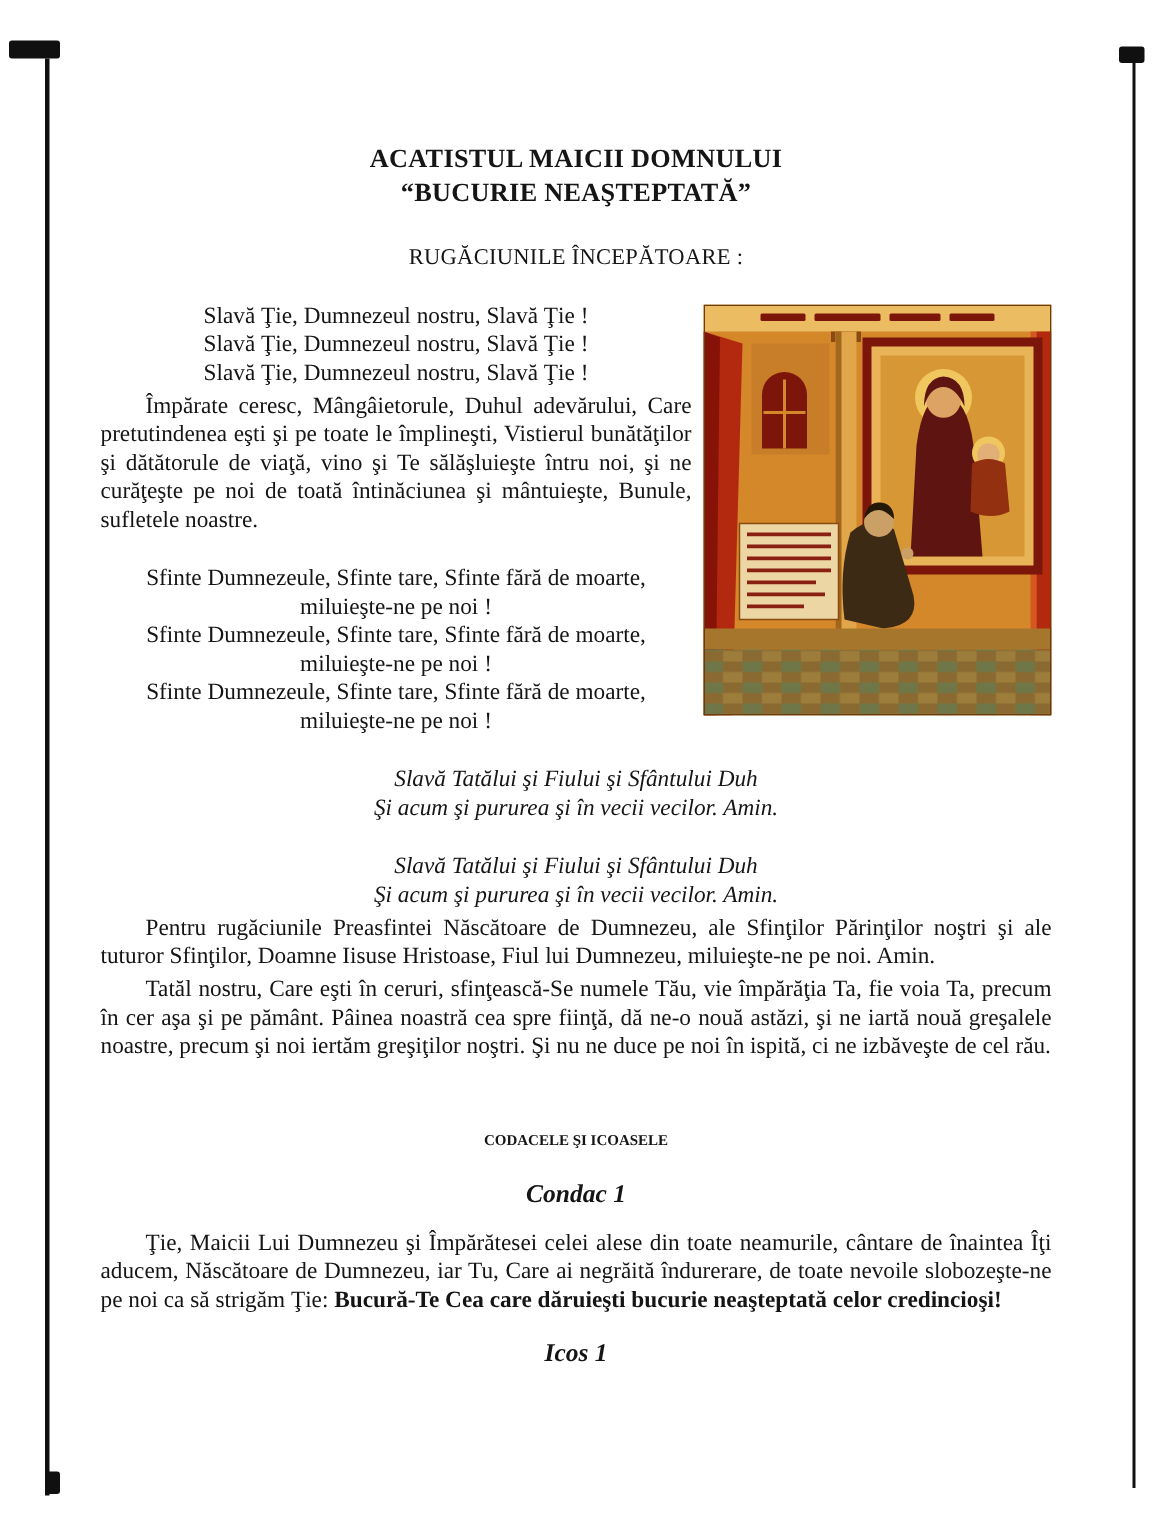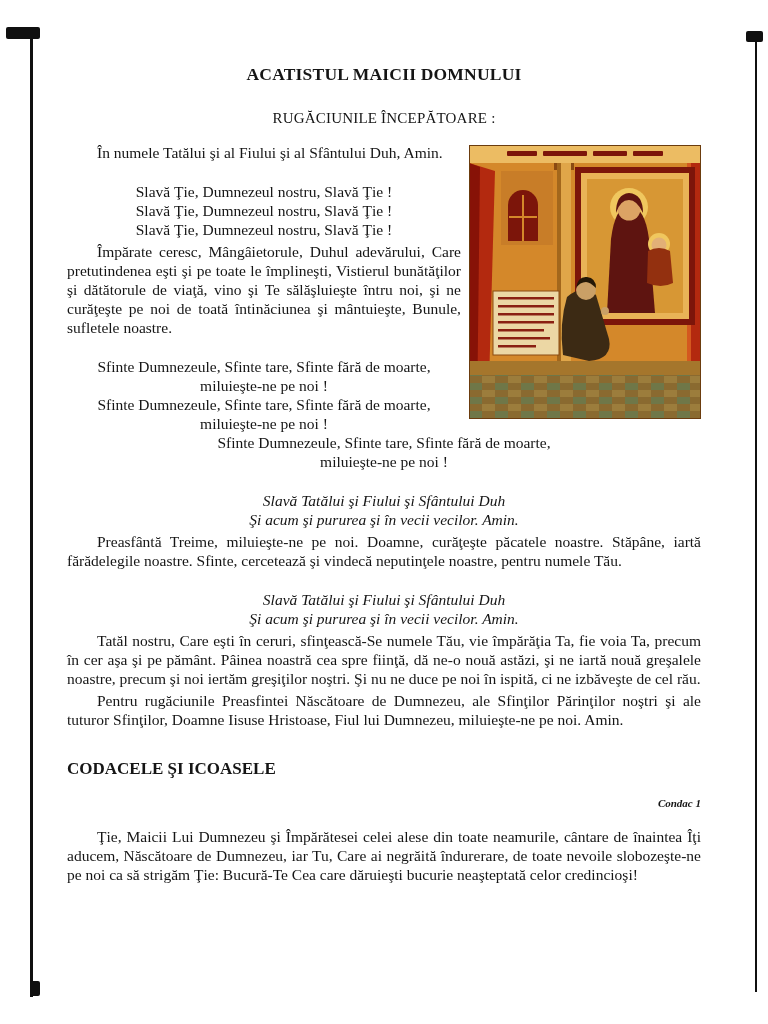--- a/index.html
+++ b/index.html
@@ -21,21 +21,21 @@
   .art-tr   { left:746px; top:31px;  width:17px; height:11px; border-radius:2px; }
   .art-right{ left:755px; top:42px;  width:2px;  height:950px; }
 
   .page {
     position:absolute;
     left:67px; top:0;
     width:634px;
   }
 
   .title {
-    margin-top:63px;
+    margin-top:94px;
     text-align:center;
     font-size:17.5px;
     font-weight:bold;
     line-height:23px;
     letter-spacing:0.2px;
   }
 
   .subtitle {
     margin-top:24px;
     text-align:center;
@@ -59,48 +59,49 @@
   .para {
     text-align:justify;
     text-indent:30px;
     margin-top:3px;
   }
 
   .center-block { text-align:center; margin-top:20px; }
   .italic { font-style:italic; }
 
   .section-title {
-    margin-top:30px;
-    text-align:left;
+    margin-top:44px;
+    text-align:center;
     font-weight:bold;
-    font-size:17px;
+    font-size:10px;
   }
   .kontakion-title {
     margin-top:16px;
-    text-align:right;
+    text-align:center;
     font-weight:bold;
     font-style:italic;
-    font-size:11px;
+    font-size:17px;
   }
   .para.after-heading { margin-top:14px; }
-  .bold-inline { font-weight:normal; }
+  .bold-inline { font-weight:bold; }
 </style>
 </head>
 <body>
 
 <div class="artifact art-tl"></div>
 <div class="artifact art-left"></div>
 <div class="artifact art-bl"></div>
 <div class="artifact art-tr"></div>
 <div class="artifact art-right"></div>
 
 <div class="page">
 
   <h1 class="title">
     <span>ACATISTUL MAICII DOMNULUI</span><br>
+    <span>“BUCURIE NEAŞTEPTATĂ”</span>
   </h1>
 
   <div class="subtitle">RUGĂCIUNILE ÎNCEPĂTOARE :</div>
 
   <div class="body-text">
 
     <figure class="icon-figure">
       <svg viewBox="0 0 232 274" width="232" height="274">
         <defs>
           <pattern id="tiles" width="26" height="14" patternUnits="userSpaceOnUse">
@@ -151,21 +152,20 @@
         <path d="M98,152 Q114,138 127,150 L140,194 Q144,214 120,216 L94,210 Q90,178 98,152 Z" fill="#3c2a14"></path>
         <circle cx="117" cy="145" r="10" fill="#caa066"></circle>
         <path d="M107,143 Q109,131 118,132 Q127,133 127,143 Q121,137 117,137 Q111,137 107,143 Z" fill="#241806"></path>
         <circle cx="136" cy="166" r="4" fill="#caa066"></circle>
         <rect x="0" y="216" width="232" height="14" fill="#a5762c"></rect>
         <rect x="0" y="230" width="232" height="44" fill="url(#tiles)"></rect>
         <rect x="0.5" y="0.5" width="231" height="273" fill="none" stroke="#6b3c0e"></rect>
       </svg>
     </figure>
 
-    <p class="para">În numele Tatălui şi al Fiului şi al Sfântului Duh, Amin.</p>
 
     <div class="center-block">
       <div>Slavă Ţie, Dumnezeul nostru, Slavă Ţie !</div>
       <div>Slavă Ţie, Dumnezeul nostru, Slavă Ţie !</div>
       <div>Slavă Ţie, Dumnezeul nostru, Slavă Ţie !</div>
     </div>
 
     <p class="para">Împărate ceresc, Mângâietorule, Duhul adevărului, Care pretutindenea eşti şi pe toate le împlineşti, Vistierul bunătăţilor şi dătătorule de viaţă, vino şi Te sălăşluieşte întru noi, şi ne curăţeşte pe noi de toată întinăciunea şi mântuieşte, Bunule, sufletele noastre.</p>
 
     <div class="center-block">
@@ -175,34 +175,34 @@
       <div>miluieşte-ne pe noi !</div>
       <div>Sfinte Dumnezeule, Sfinte tare, Sfinte fără de moarte,</div>
       <div>miluieşte-ne pe noi !</div>
     </div>
 
     <div class="center-block italic">
       <div>Slavă Tatălui şi Fiului şi Sfântului Duh</div>
       <div>Şi acum şi pururea şi în vecii vecilor. Amin.</div>
     </div>
 
-    <p class="para">Preasfântă Treime, miluieşte-ne pe noi. Doamne, curăţeşte păcatele noastre. Stăpâne, iartă fărădelegile noastre. Sfinte, cercetează şi vindecă neputinţele noastre, pentru numele Tău.</p>
 
 
     <div class="center-block italic">
       <div>Slavă Tatălui şi Fiului şi Sfântului Duh</div>
       <div>Şi acum şi pururea şi în vecii vecilor. Amin.</div>
     </div>
 
+    <p class="para">Pentru rugăciunile Preasfintei Născătoare de Dumnezeu, ale Sfinţilor Părinţilor noştri şi ale tuturor Sfinţilor, Doamne Iisuse Hristoase, Fiul lui Dumnezeu, miluieşte-ne pe noi. Amin.</p>
+
     <p class="para">Tatăl nostru, Care eşti în ceruri, sfinţească-Se numele Tău, vie împărăţia Ta, fie voia Ta, precum în cer aşa şi pe pământ. Pâinea noastră cea spre fiinţă, dă ne-o nouă astăzi, şi ne iartă nouă greşalele noastre, precum şi noi iertăm greşiţilor noştri. Şi nu ne duce pe noi în ispită, ci ne izbăveşte de cel rău.</p>
 
-    <p class="para">Pentru rugăciunile Preasfintei Născătoare de Dumnezeu, ale Sfinţilor Părinţilor noştri şi ale tuturor Sfinţilor, Doamne Iisuse Hristoase, Fiul lui Dumnezeu, miluieşte-ne pe noi. Amin.</p>
-
     <div class="section-title">CODACELE ŞI ICOASELE</div>
 
     <div class="kontakion-title">Condac 1</div>
 
     <p class="para after-heading"><span>Ţie, Maicii Lui Dumnezeu şi Împărătesei celei alese din toate neamurile, cântare de înaintea Îţi aducem, Născătoare de Dumnezeu, iar Tu, Care ai negrăită îndurerare, de toate nevoile slobozeşte-ne pe noi ca să strigăm Ţie:</span> <span class="bold-inline">Bucură-Te Cea care dăruieşti bucurie neaşteptată celor credincioşi!</span></p>
 
+    <div class="kontakion-title">Icos 1</div>
 
 
   </div>
 </div>
 
 </body></html>

